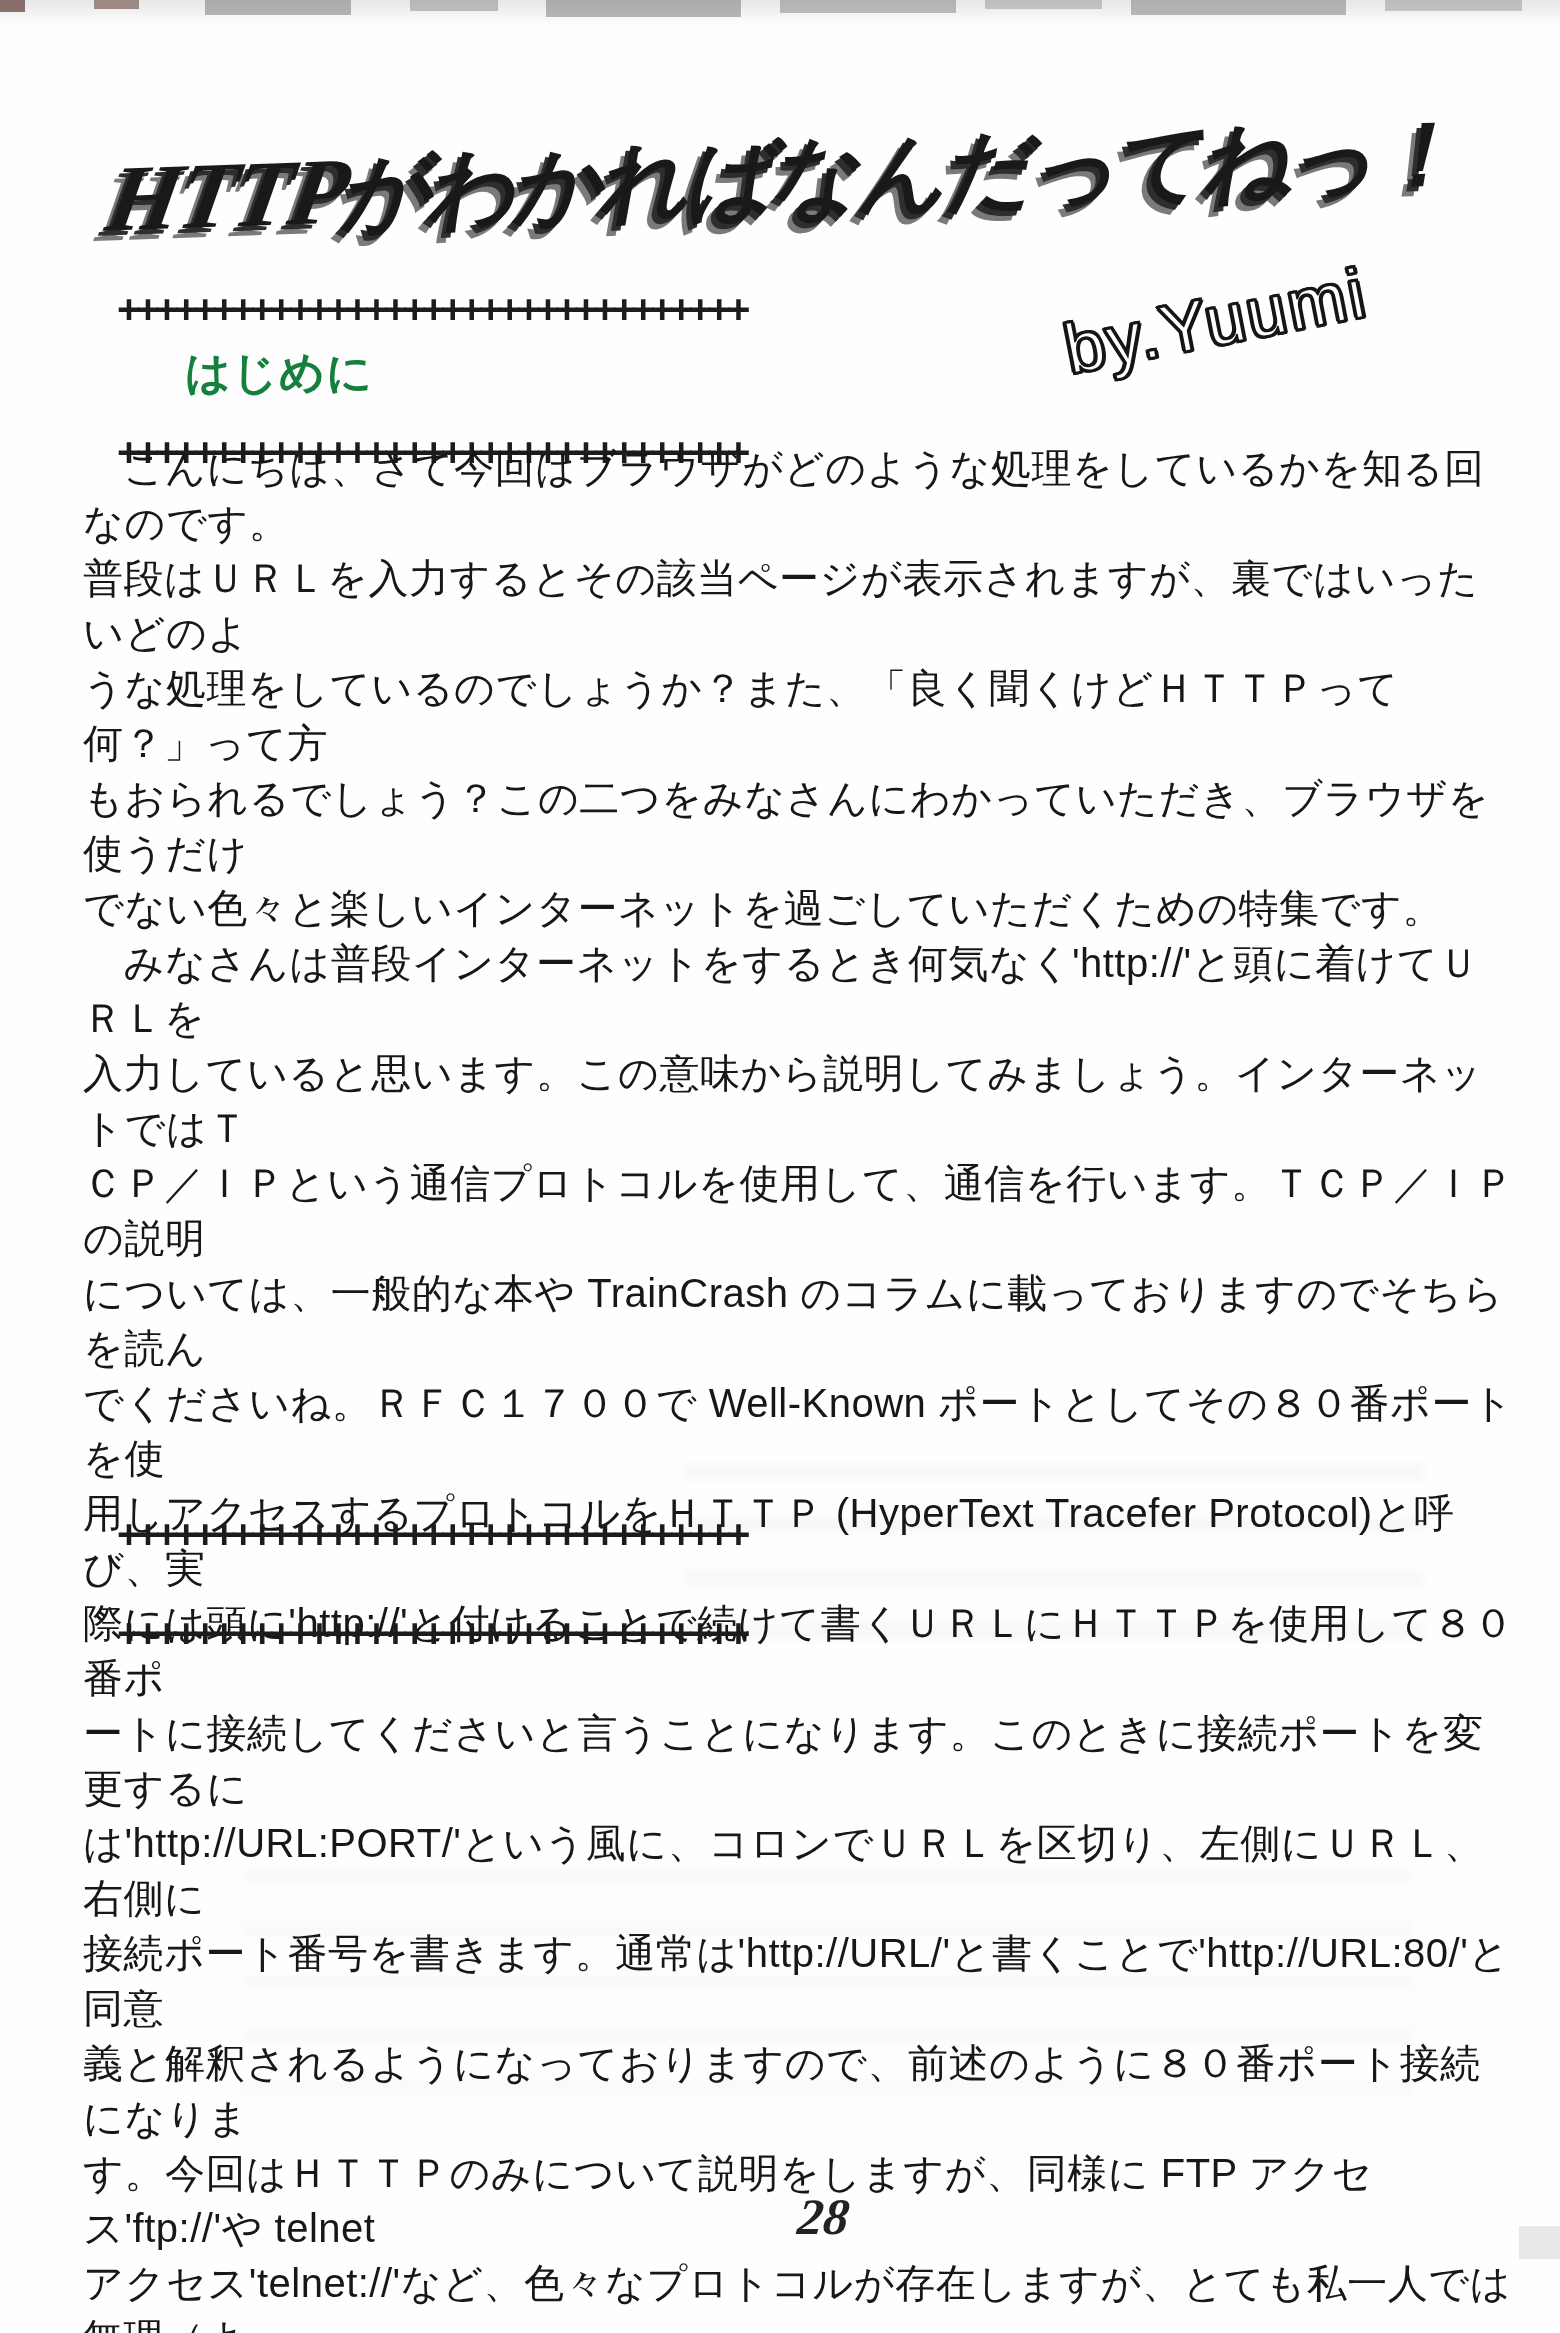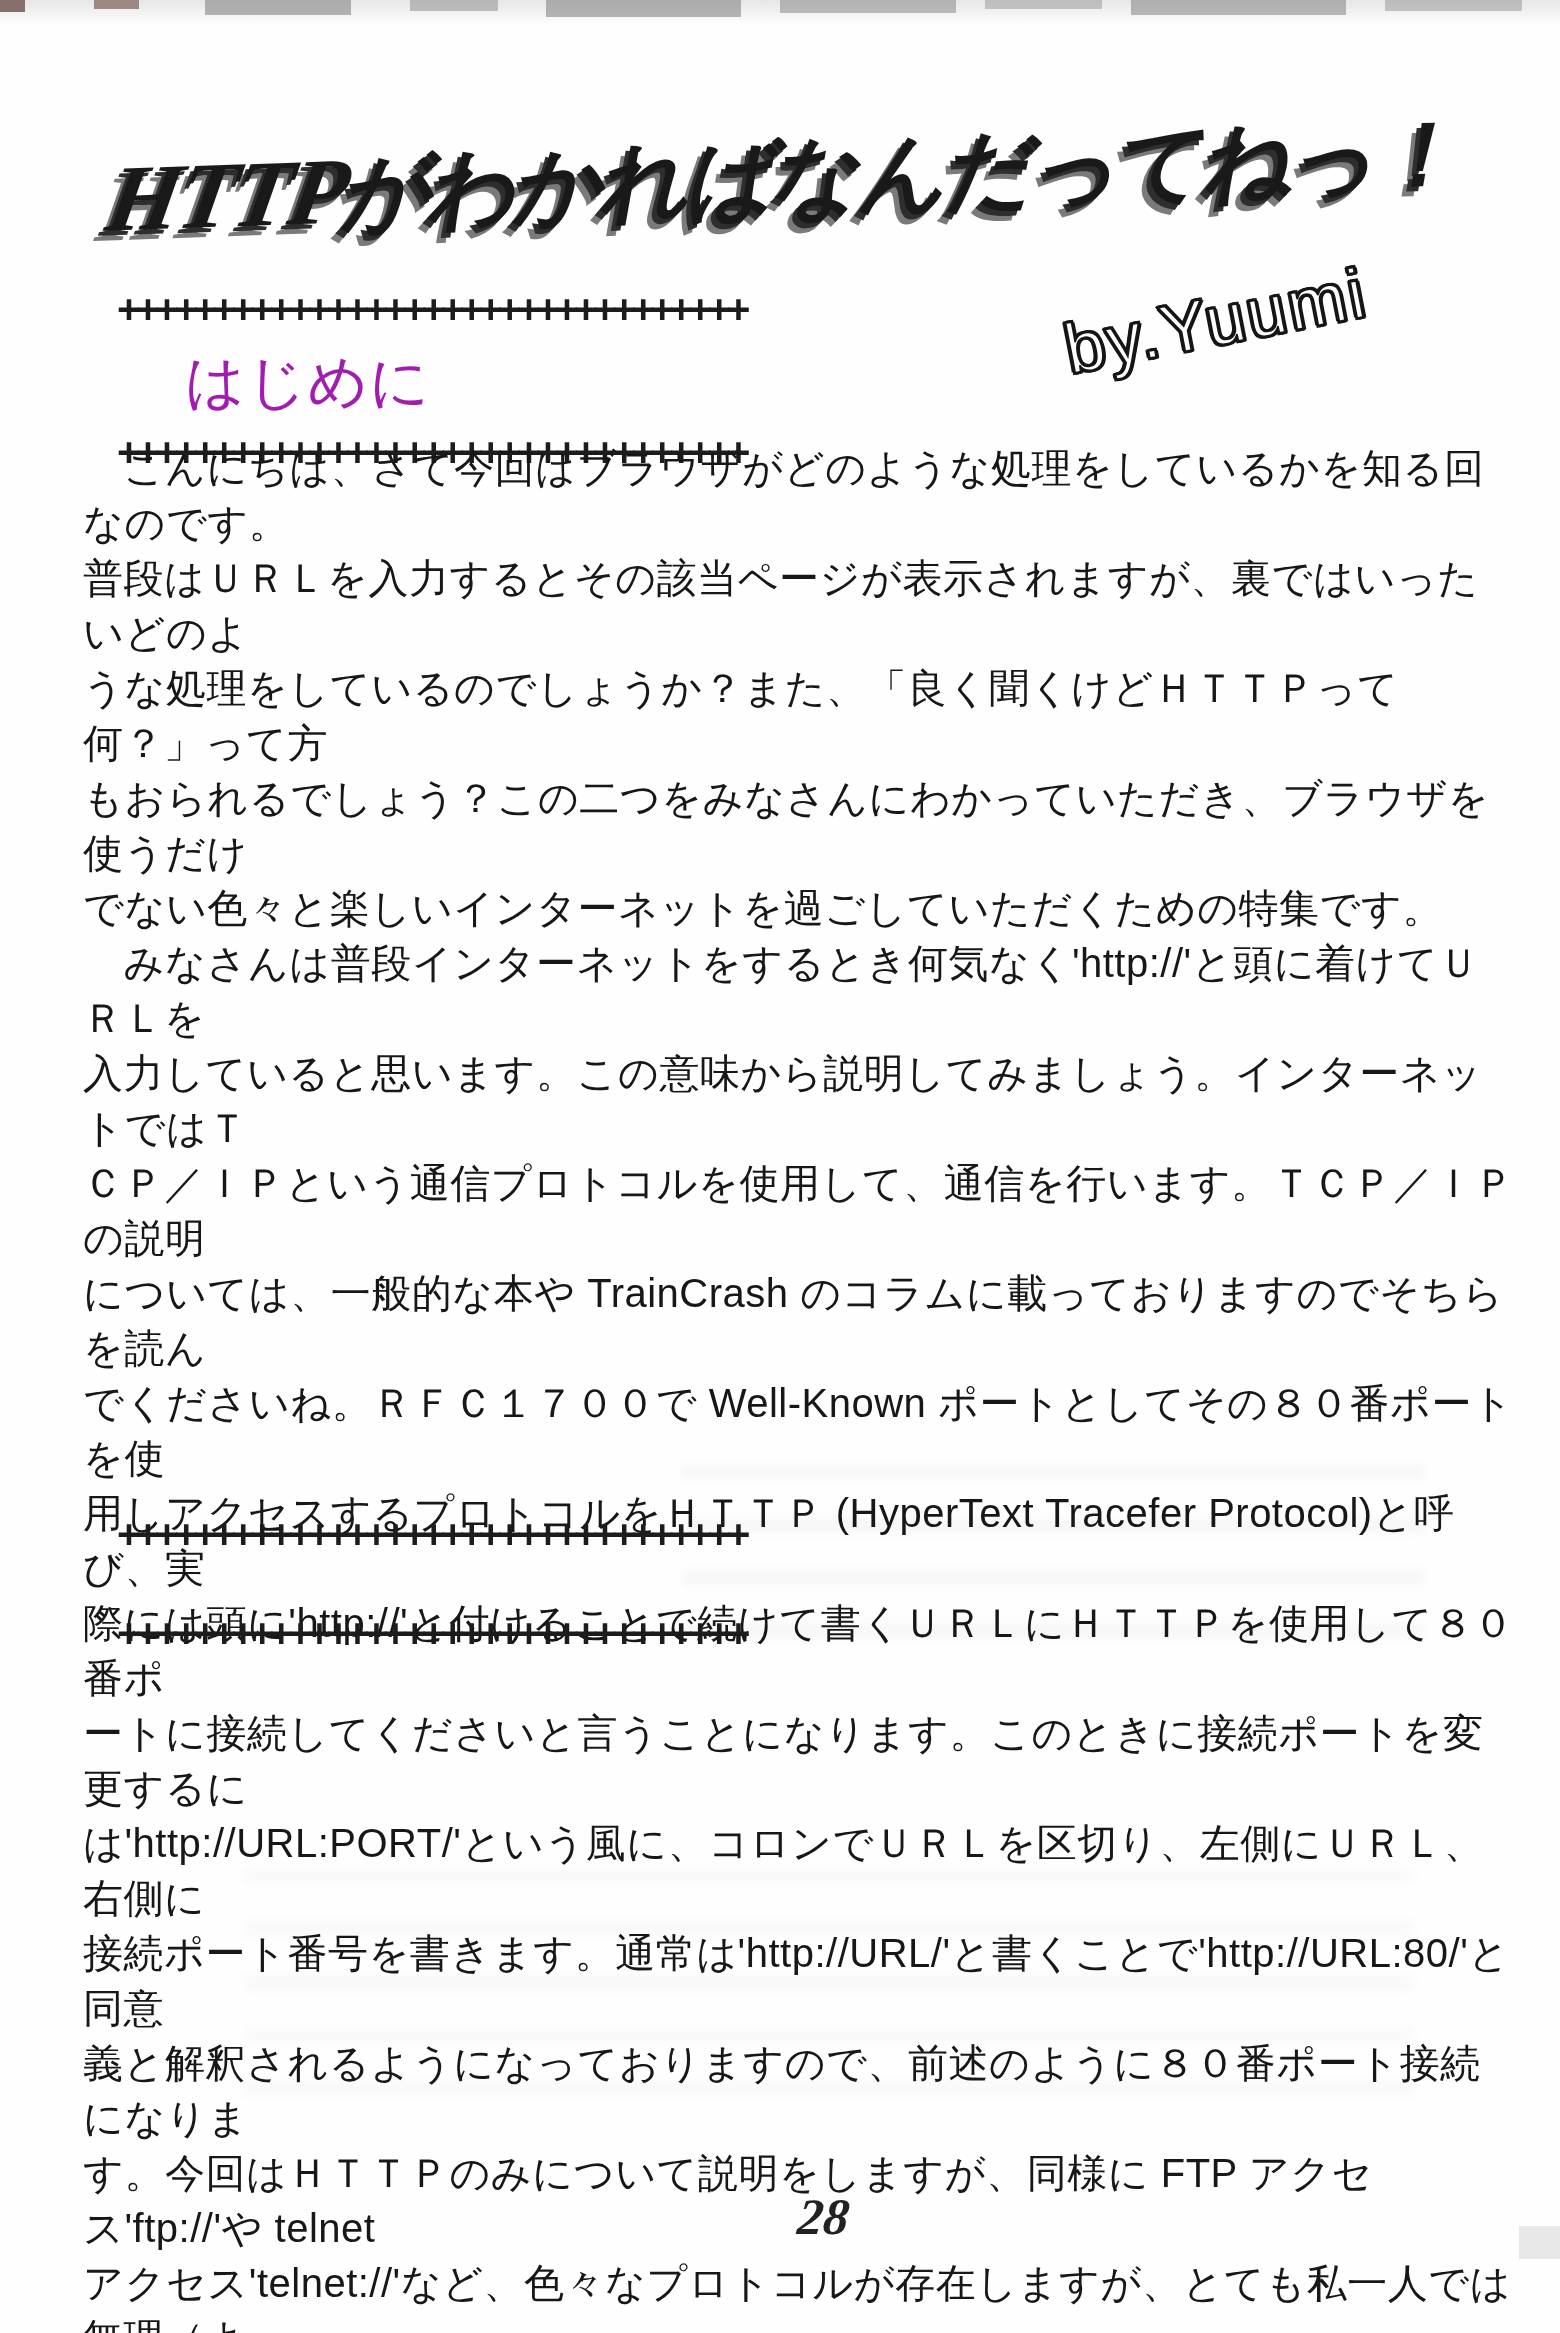--- a/index.html
+++ b/index.html
@@ -49,22 +49,22 @@
     -webkit-text-stroke:2px #161616;
   }
   
   .sep{
     position:absolute;left:117px;
     font-size:41px;font-weight:bold;letter-spacing:-4.9px;
     white-space:nowrap;color:#1c1c1c;
   }
   .heading{
     position:absolute;left:185px;
-    font-size:59px;font-weight:400;letter-spacing:1px;
-    color:#a21caf;white-space:nowrap;
+    font-size:45px;font-weight:700;letter-spacing:1px;
+    color:#15803d;white-space:nowrap;
   }
   
   .bodytext{
     position:absolute;left:83px;width:1434px;
     font-size:40px;line-height:55px;letter-spacing:0.5px;
     white-space:pre-line;color:#171717;
   }
   .pagenum{
     position:absolute;left:798px;top:2188px;
     font-family:"Liberation Serif", serif;

